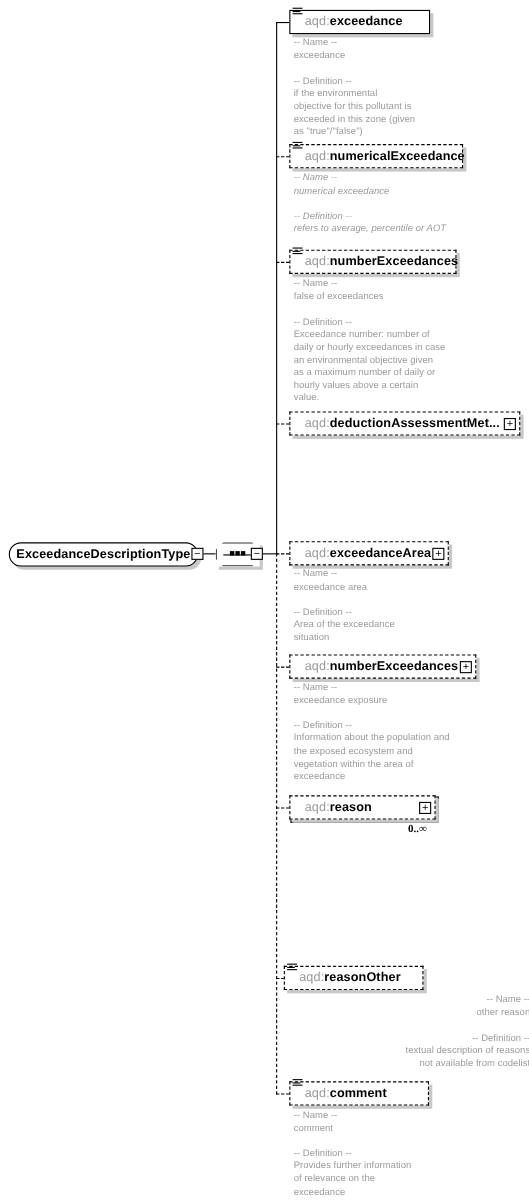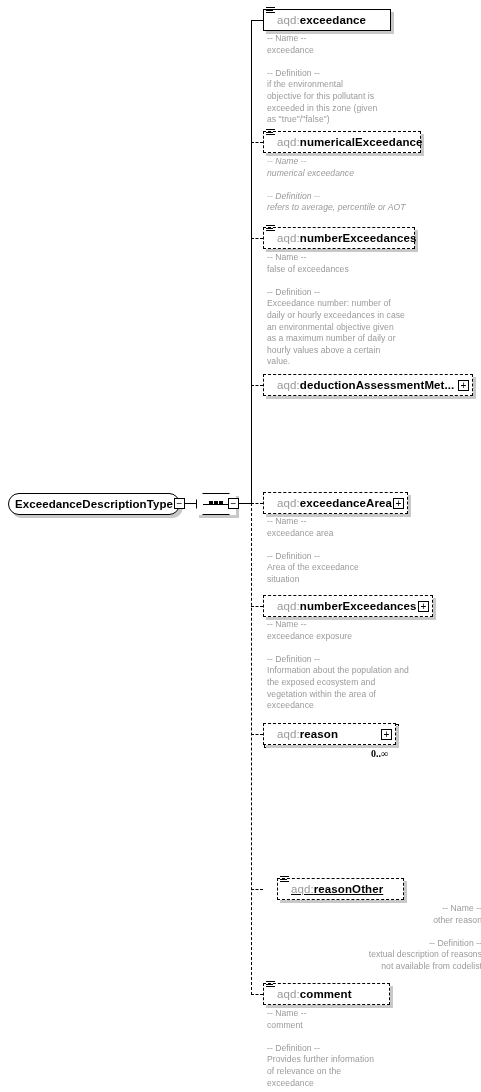--- a/index.html
+++ b/index.html
@@ -316,21 +316,21 @@
   <div class="branch-dashed" style="left:251px; top:734px; width:12px;"></div>
   <div class="elem repeating" style="left:263px; top:723px; width:133px;">
     <span class="name">
       <span class="ns">aqd:</span><span class="nm">reason</span>
     </span>
     <span class="pm-box plus">+</span>
   </div>
   <div class="cardinality" style="left:371px; top:748px;">0..∞</div>
 
   <div class="branch-dashed" style="left:251px; top:889px; width:12px;"></div>
-  <div class="elem optional" style="left:277px; top:878px; width:127px;text-decoration:underline;">
+  <div class="elem optional" style="left:258px; top:878px; width:127px;">
     <span class="doc-glyph">
         <i></i>
         <i></i>
         <i></i>
       </span>
     <span class="name">
       <span class="ns">aqd:</span><span class="nm">reasonOther</span>
     </span>
   </div>
   <div class="anno" style="left:267px; top:903px; width:215px;text-align:right;"><span class="hdr">-- Name --</span>

